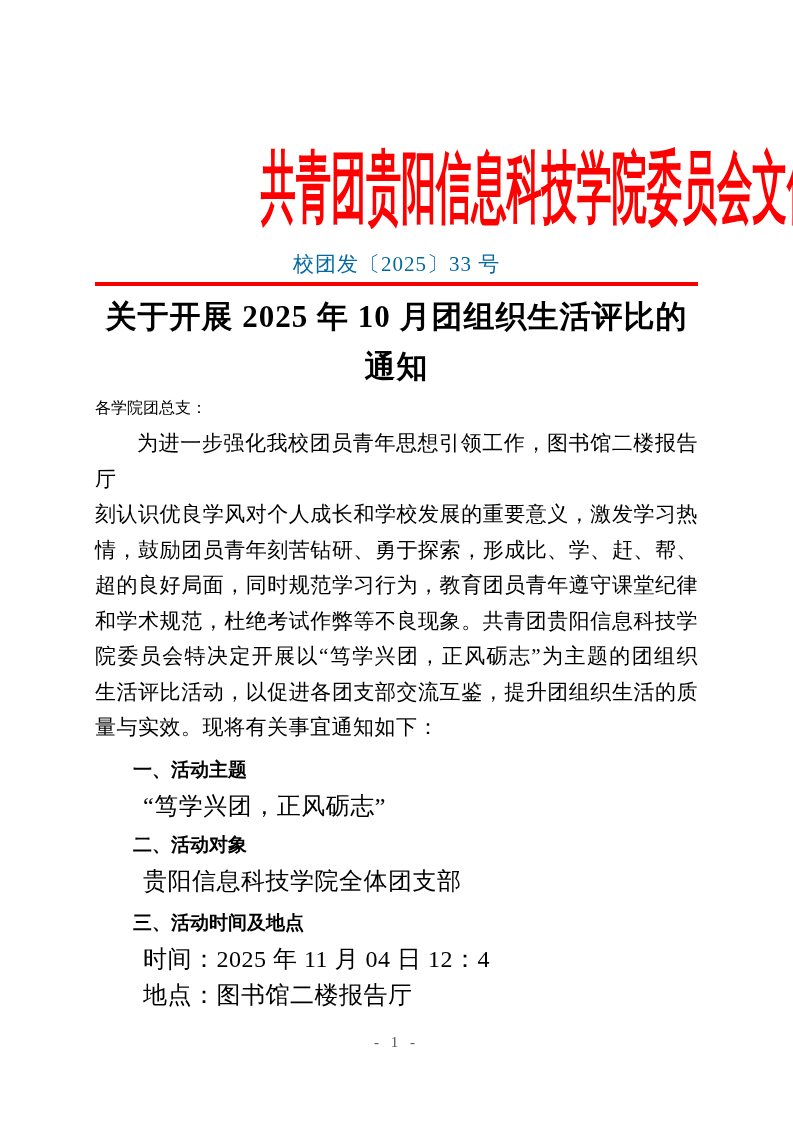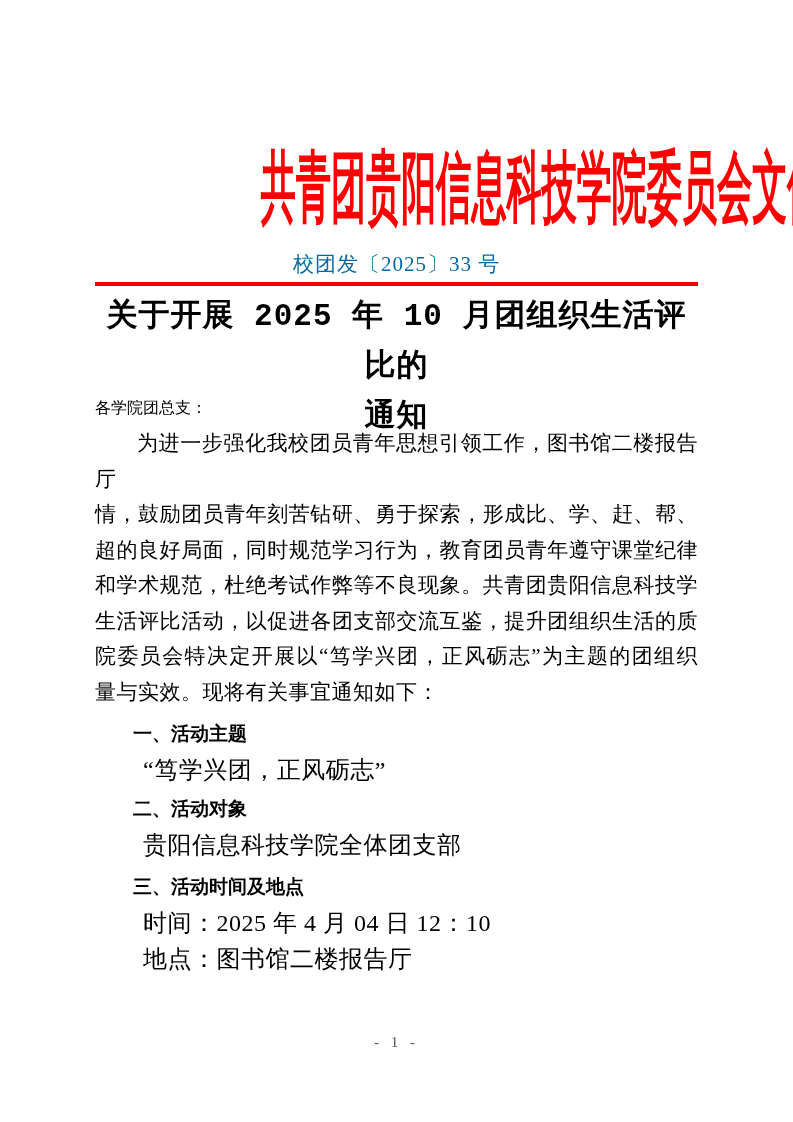--- a/index.html
+++ b/index.html
@@ -53,21 +53,21 @@
     height: 4px;
     background: #f40000;
   }
   .title {
     position: absolute;
     top: 292px;
     left: 95px;
     width: 603px;
     margin: 0;
     text-align: center;
-    font-family: Liberation Mono, monospace;
+    font-family: Liberation Serif, serif;
     font-weight: bold;
     font-size: 31px;
     line-height: 50px;
     letter-spacing: 1px;
     color: #000000;
   }
   .title .title-line { display: block; }
   .body-block {
     position: absolute;
     top: 390px;
@@ -138,41 +138,42 @@
     <span class="title-line">关于开展 2025 年 10 月团组织生活评比的</span>
     <span class="title-line">通知</span>
   </h1>
 
   <div class="body-block">
 
     <div class="salutation">各学院团总支：</div>
 
     <div>
       <div class="para-line first">为进一步强化我校团员青年思想引领工作，图书馆二楼报告厅</div>
+      <div class="para-line">刻认识优良学风对个人成长和学校发展的重要意义，激发学习热</div>
       <div class="para-line">情，鼓励团员青年刻苦钻研、勇于探索，形成比、学、赶、帮、</div>
       <div class="para-line">超的良好局面，同时规范学习行为，教育团员青年遵守课堂纪律</div>
       <div class="para-line">和学术规范，杜绝考试作弊等不良现象。共青团贵阳信息科技学</div>
+      <div class="para-line">院委员会特决定开展以“笃学兴团，正风砺志”为主题的团组织</div>
       <div class="para-line">生活评比活动，以促进各团支部交流互鉴，提升团组织生活的质</div>
-      <div class="para-line">院委员会特决定开展以“笃学兴团，正风砺志”为主题的团组织</div>
       <div class="para-line last">量与实效。现将有关事宜通知如下：</div>
     </div>
 
     <div>
       <div class="section-heading">一、活动主题</div>
       <div class="section-content">“笃学兴团，正风砺志”</div>
     </div>
 
     <div>
       <div class="section-heading tight">二、活动对象</div>
       <div class="section-content">贵阳信息科技学院全体团支部</div>
     </div>
 
     <div>
       <div class="section-heading">三、活动时间及地点</div>
-      <div class="section-content">时间：2025 年 4 月 04 日 12：10</div>
+      <div class="section-content">时间：2025 年 11 月 04 日 12：4</div>
       <div class="section-content">地点：图书馆二楼报告厅</div>
     </div>
 
   </div>
 
   <div class="page-number">- 1 -</div>
 
 </div>
 
 </body></html>

